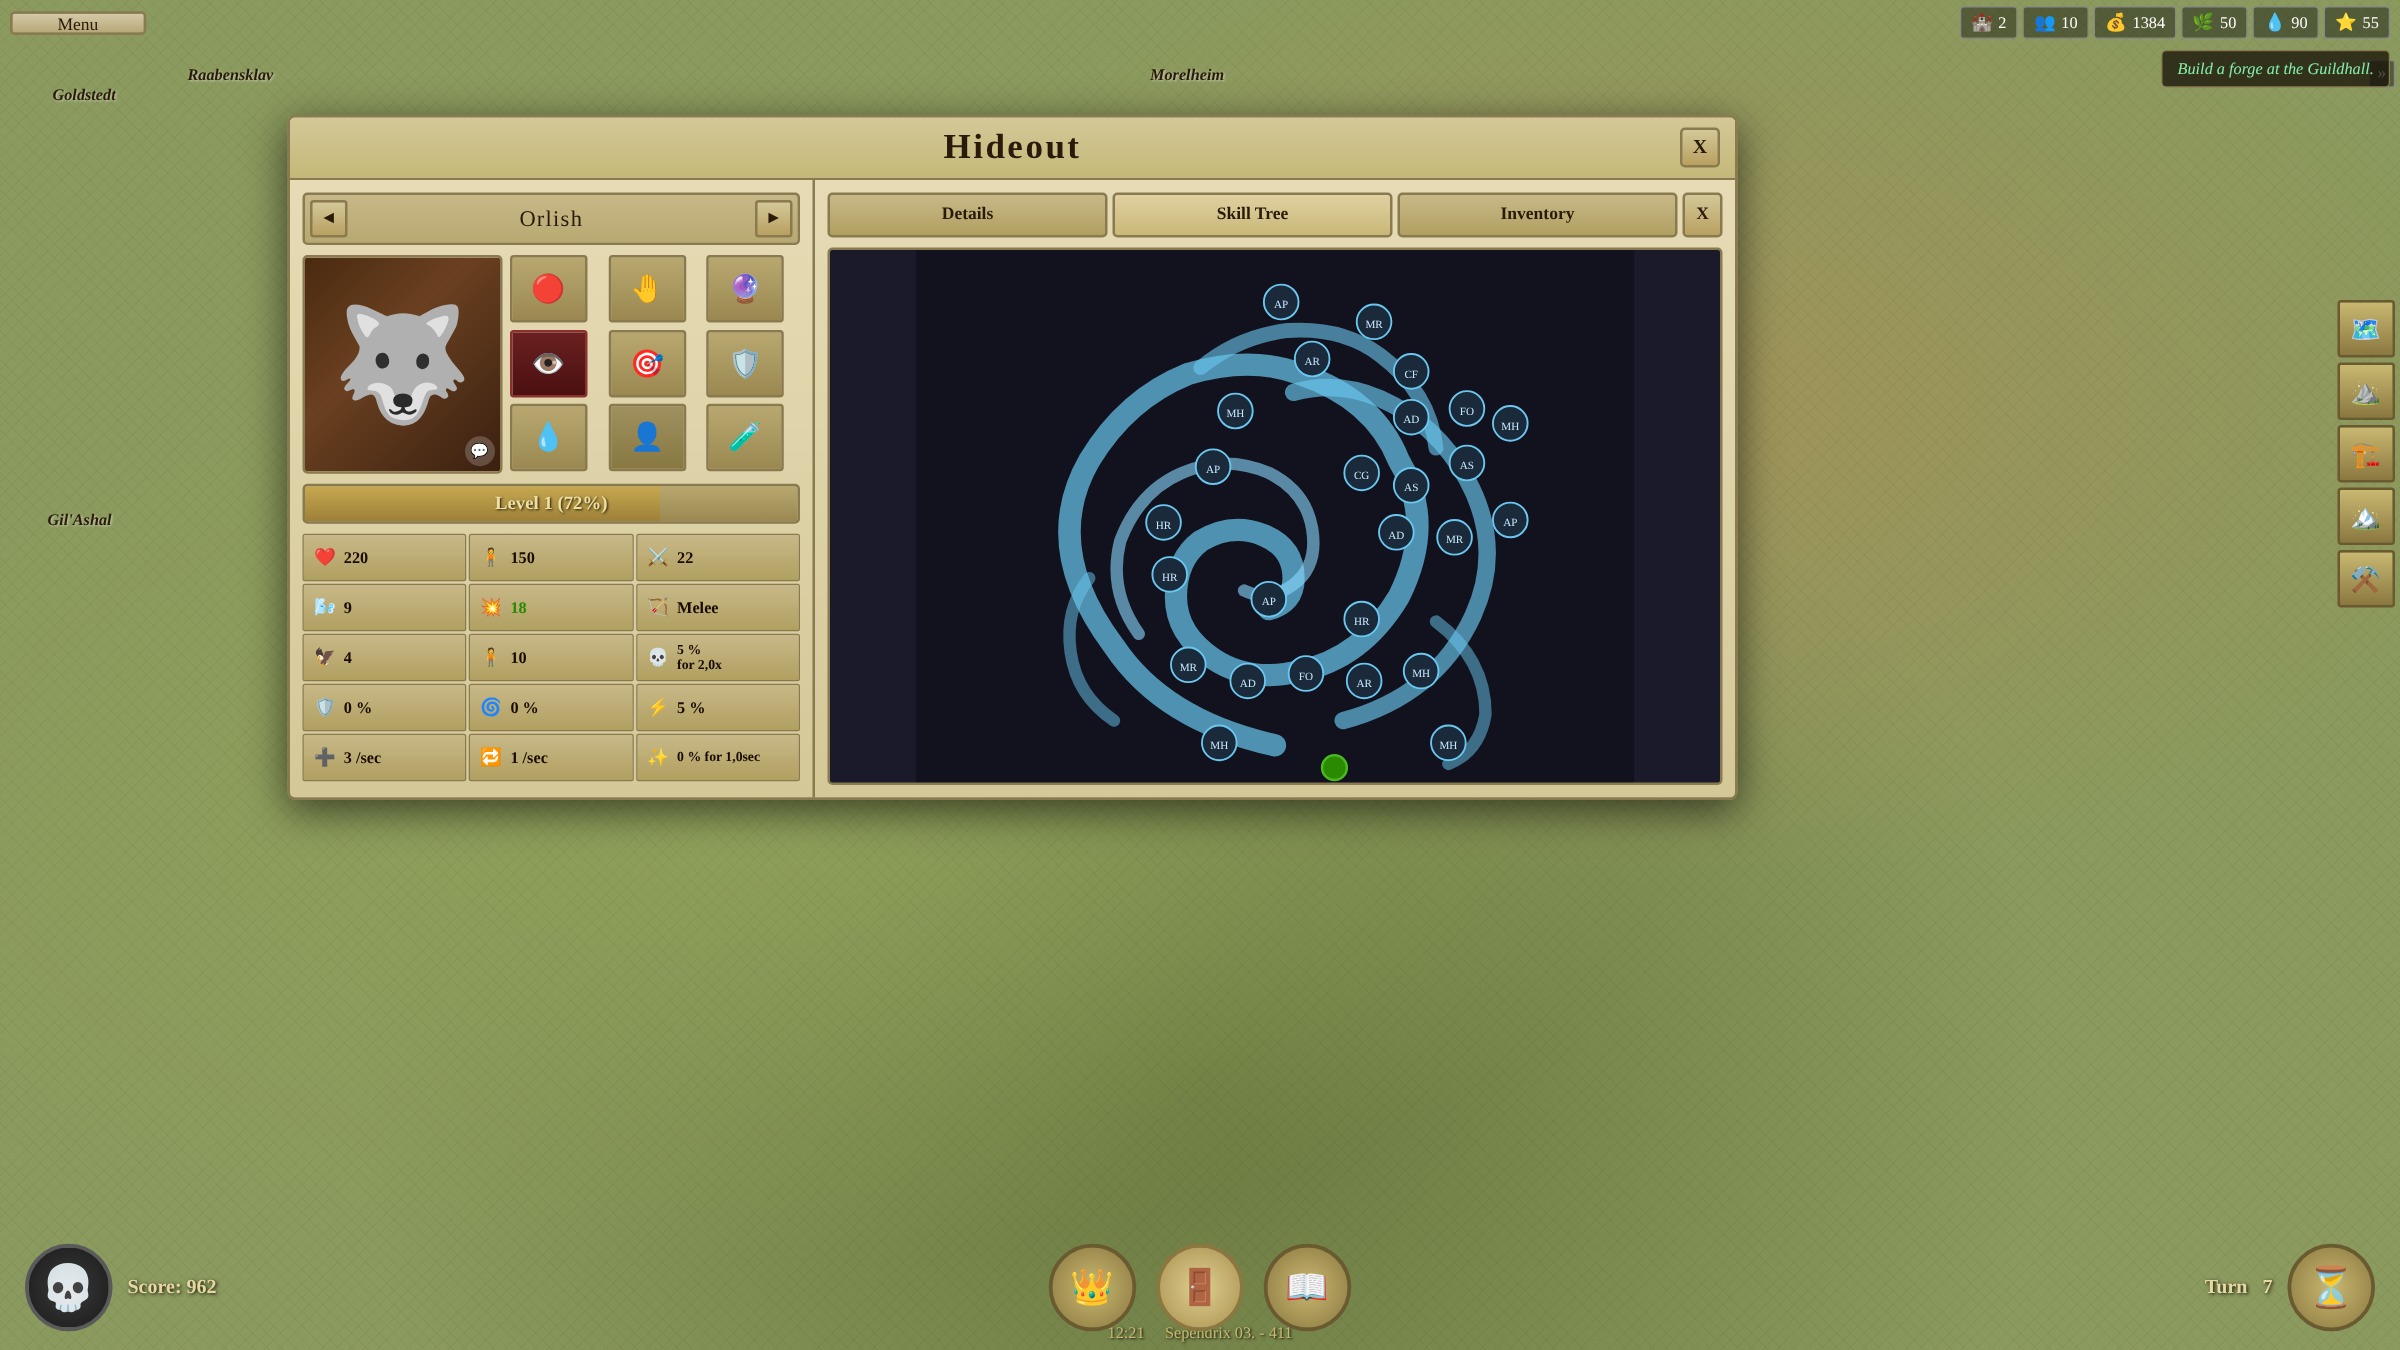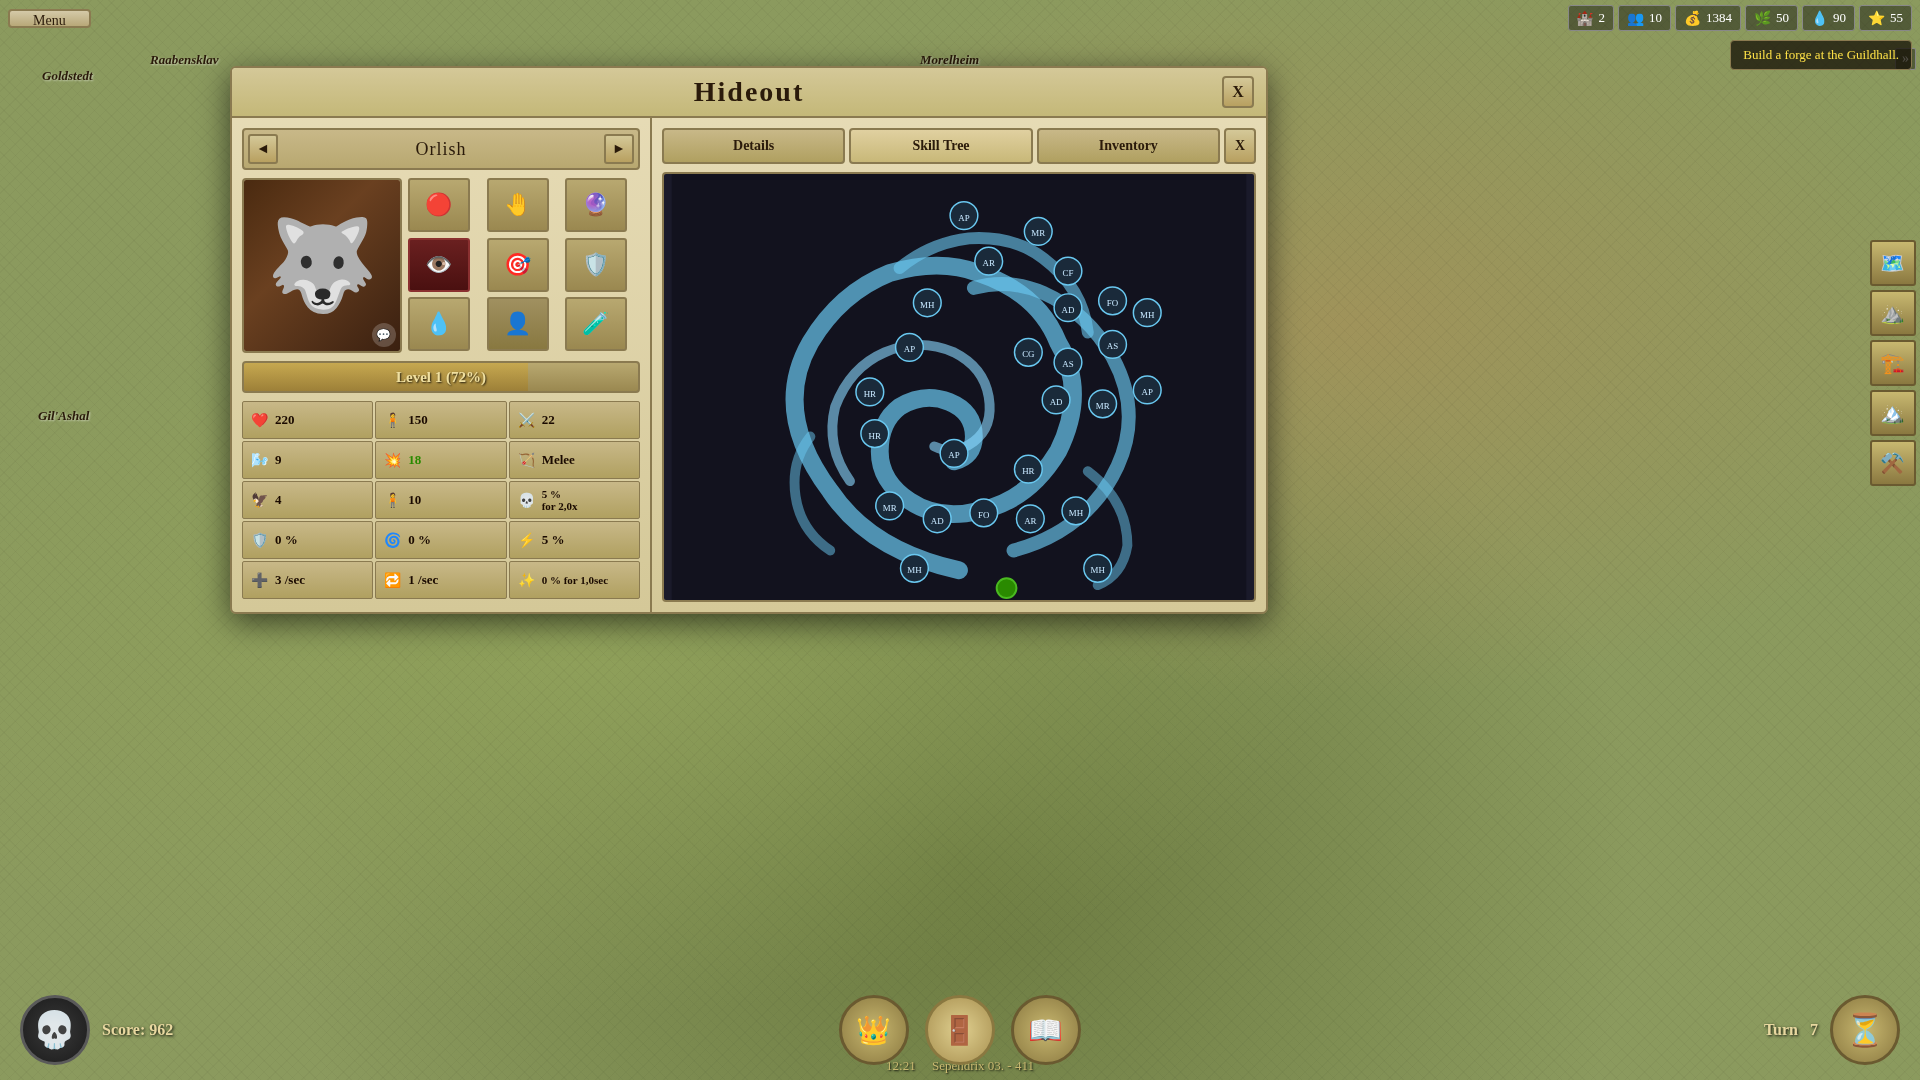--- a/index.html
+++ b/index.html
@@ -38,21 +38,21 @@
       right: 0;
       height: 36px;
       display: flex;
       align-items: center;
       z-index: 100;
     }
     .menu-btn {
       background: linear-gradient(180deg, #d4c9a8 0%, #b8a878 100%);
       border: 2px solid #8a7a50;
       border-radius: 4px;
-      padding: 2px 23px;
+      padding: 2px 36px;
       font-family: 'Georgia', serif;
       font-size: 14px;
       color: #2a1a0a;
       cursor: pointer;
       margin-left: 8px;
       height: 19px;
     }
     .top-resources {
       position: absolute;
       right: 0;
@@ -86,31 +86,32 @@
 
     
     .notification {
       position: absolute;
       top: 40px;
       right: 8px;
       background: rgba(20,15,5,0.75);
       border: 1px solid #8a7a50;
       border-radius: 4px;
       padding: 6px 12px;
-      color: #fde047;
+      color: #86efac;
       font-size: 13px;
       z-index: 50;
+      font-style: italic;
     }
 
     
     .dialog {
       position: absolute;
-      top: 66px;
+      top: 92px;
       left: 230px;
-      width: 1038px;
+      width: 1160px;
       background: linear-gradient(180deg, #e8ddb8 0%, #d4c898 100%);
       border: 2px solid #8a7a50;
       border-radius: 6px;
       z-index: 200;
       box-shadow: 0 8px 32px rgba(0,0,0,0.6);
     }
     .dialog-title-bar {
       background: linear-gradient(180deg, #d4c898 0%, #c4b878 100%);
       border-bottom: 2px solid #8a7a50;
       padding: 8px 0;

